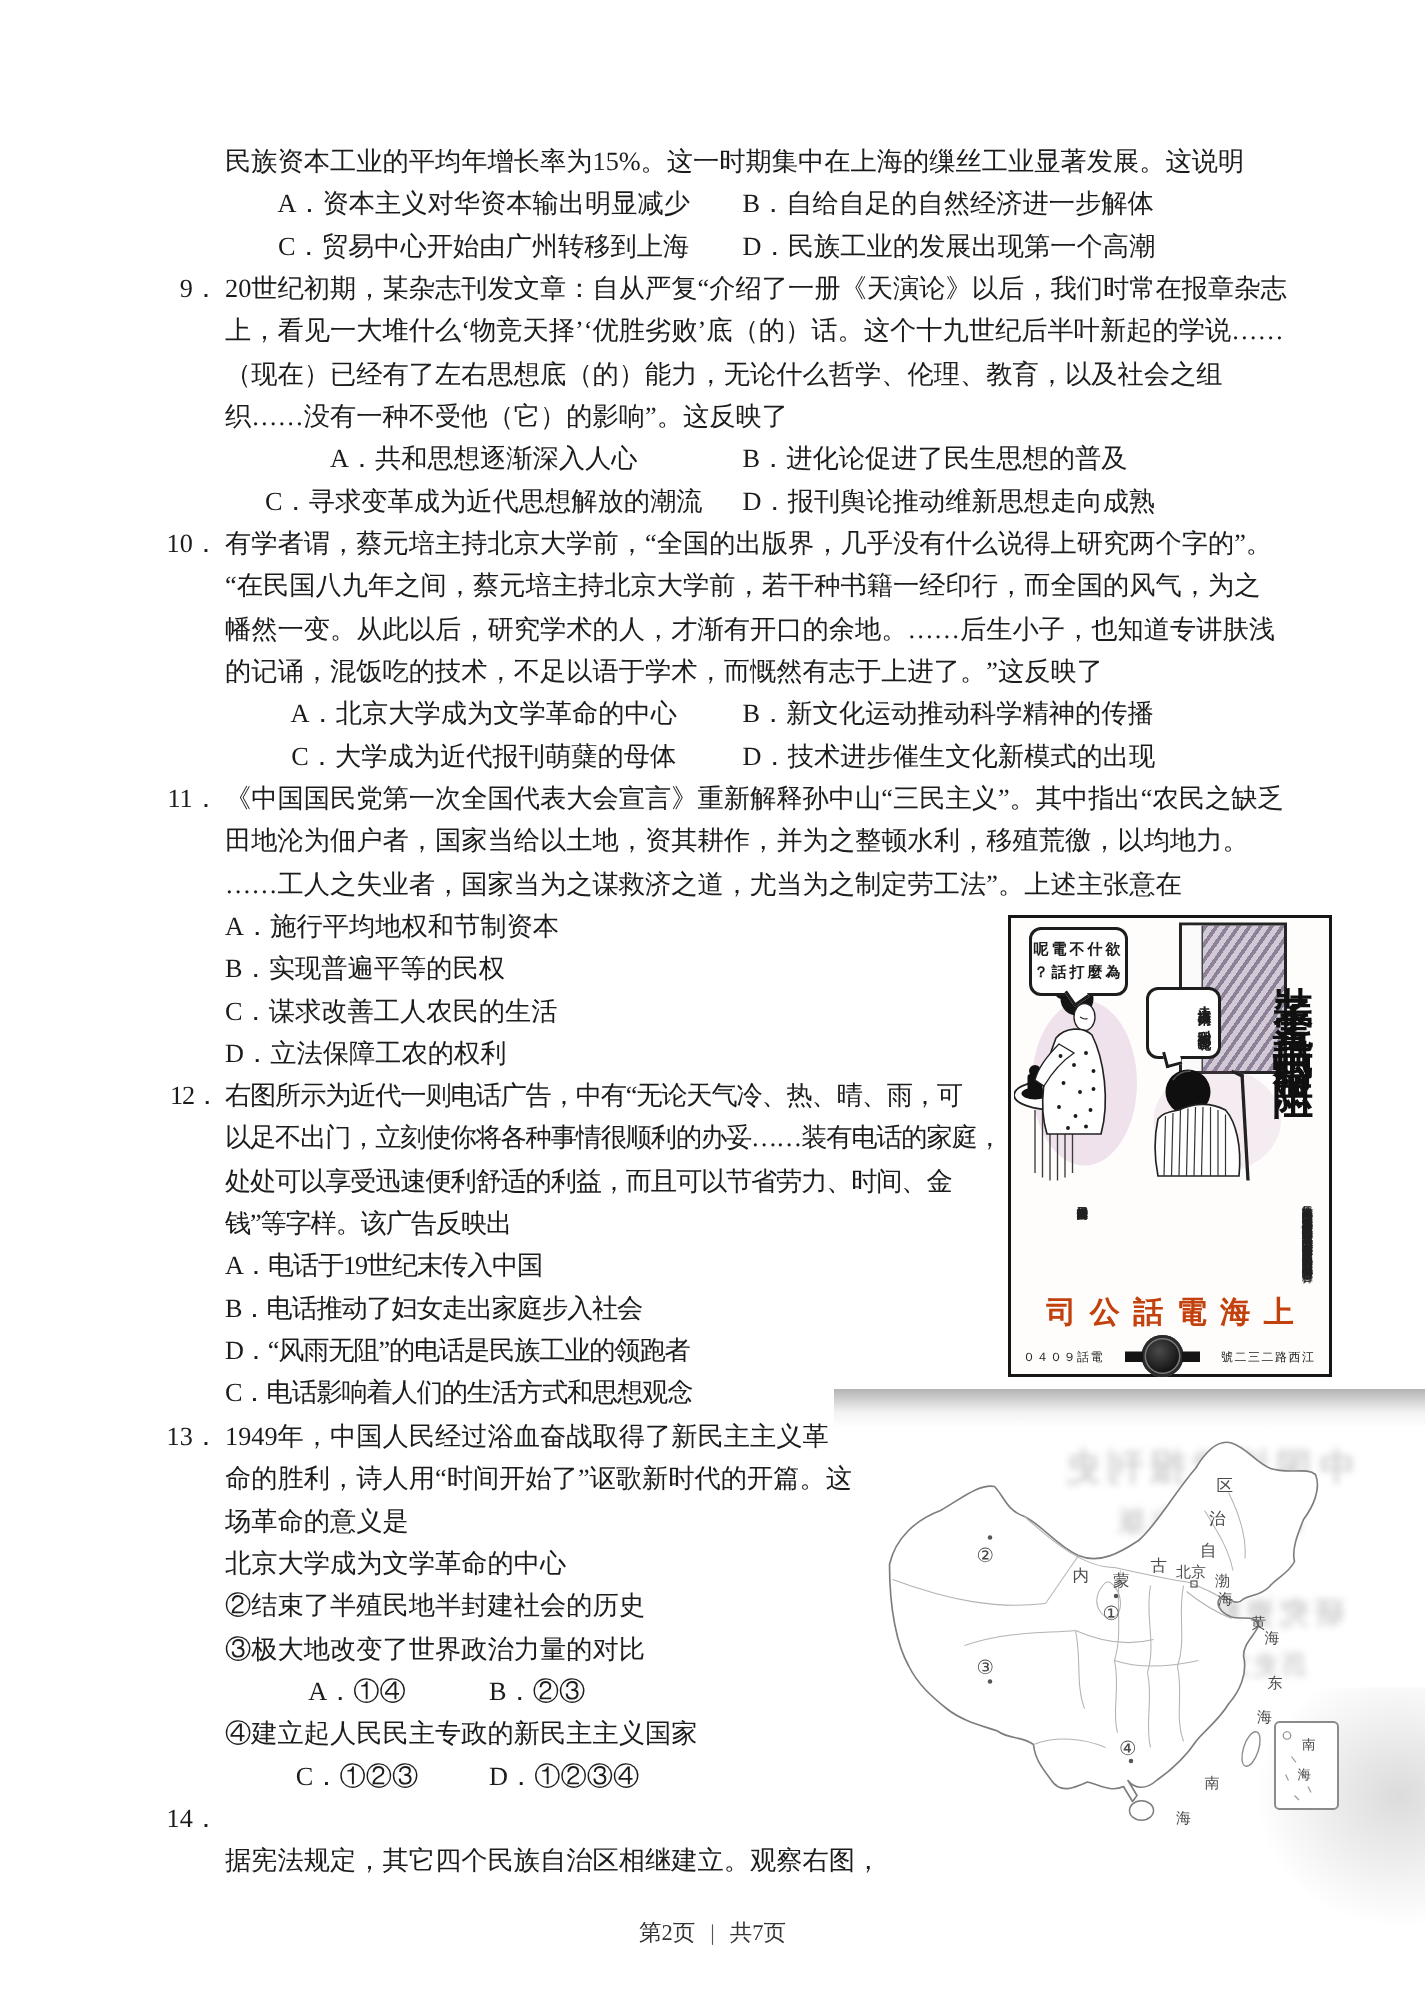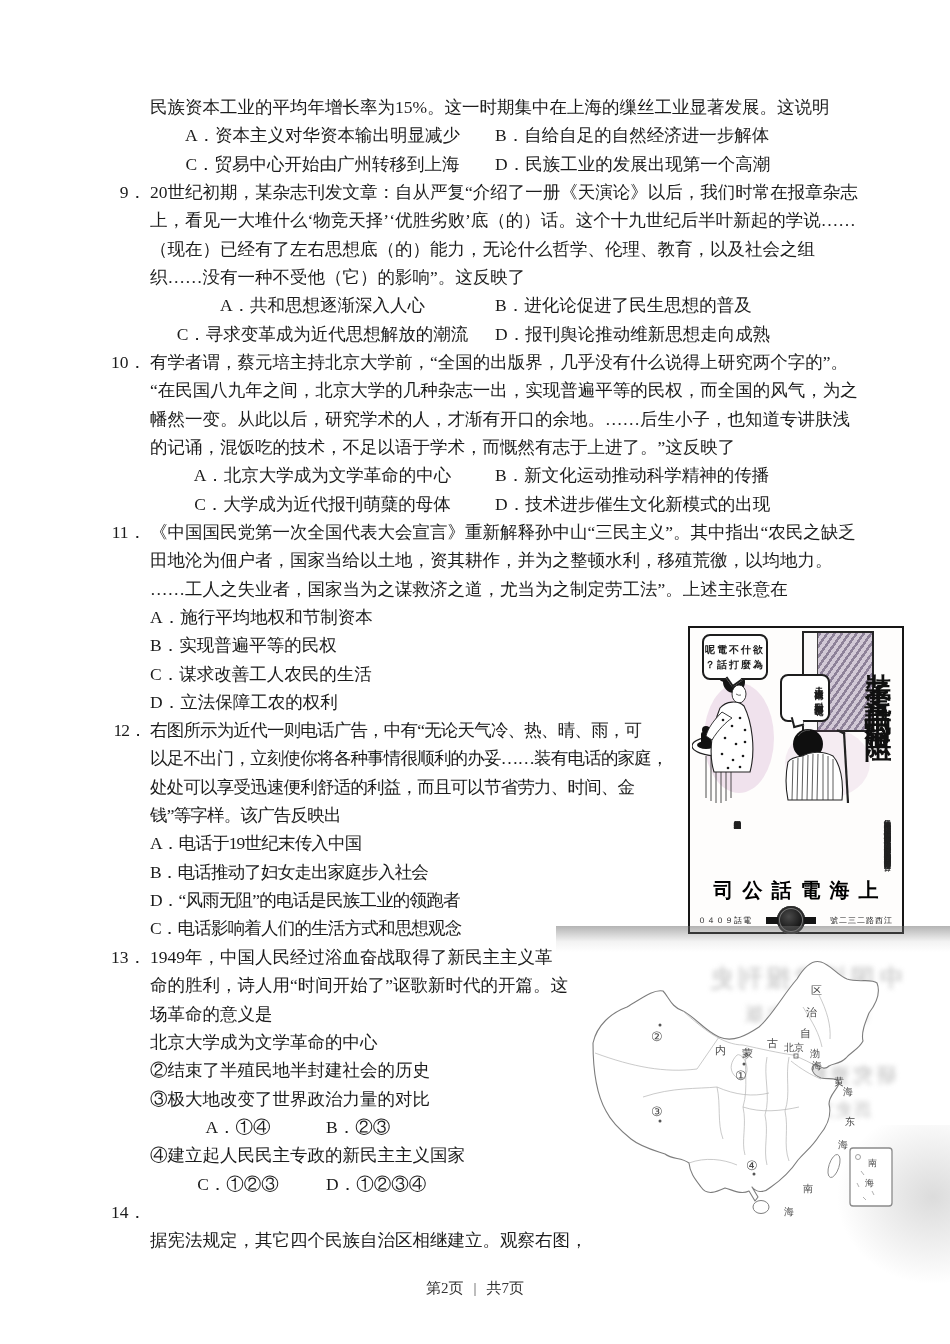--- a/index.html
+++ b/index.html
@@ -40,21 +40,21 @@
       transform:rotate(75deg);}
   .ad-title{position:absolute;right:6px;top:24px;height:156px;writing-mode:vertical-rl;
       font-size:27px;font-weight:bold;letter-spacing:9px;line-height:37px;color:#101010;z-index:2;}
   .ad-body{position:absolute;right:10px;top:185px;height:60px;width:146px;
       writing-mode:vertical-rl;font-size:7.5px;line-height:10.5px;letter-spacing:0.5px;
       color:#222;filter:blur(0.3px);overflow:hidden;}
   .ad-contact{position:absolute;left:8px;top:187px;height:56px;width:44px;
       writing-mode:vertical-rl;font-size:7.5px;line-height:10px;color:#222;
       filter:blur(0.3px);overflow:hidden;}
   .ad-company{position:absolute;left:0;top:249px;width:100%;text-align:center;
-      font-size:20px;font-weight:bold;letter-spacing:9px;text-indent:9px;color:#000000;}
+      font-size:20px;font-weight:bold;letter-spacing:9px;text-indent:9px;color:#c2410c;}
   .ad-bottom{position:absolute;left:8px;top:278px;width:195px;display:flex;
       justify-content:space-between;align-items:center;font-size:8px;letter-spacing:1px;color:#222;}
   .seal{position:relative;width:28px;height:28px;border-radius:50%;
       background:radial-gradient(circle at 42% 38%,#4a4a4a,#0c0c0c 70%);
       box-shadow:inset 0 0 0 2px #2a2a2a, inset 0 0 0 3px #777;}
   .seal::before,.seal::after{content:"";position:absolute;top:11px;width:12px;height:7px;background:#141414;}
   .seal::before{left:-11px;}
   .seal::after{right:-11px;}
   .tint{position:absolute;border-radius:50%;pointer-events:none;z-index:2;}
   
@@ -101,21 +101,21 @@
       <span class="c1">C．寻求变革成为近代思想解放的潮流</span>
       <span>D．报刊舆论推动维新思想走向成熟</span>
     </div>
   </section>
 
   <section class="q" style="top:348px">
     <div class="ln">
       <span class="qnum">10．</span>
       <span>有学者谓，蔡元培主持北京大学前，“全国的出版界，几乎没有什么说得上研究两个字的”。</span>
     </div>
-    <div class="ln">“在民国八九年之间，北京大学的几种杂志一出，实现普遍平等的民权，而全国的风气，为之</div>
+    <div class="ln">“在民国八九年之间，蔡元培主持北京大学前，若干种书籍一经印行，而全国的风气，为之</div>
     <div class="ln">幡然一变。从此以后，研究学术的人，才渐有开口的余地。……后生小子，也知道专讲肤浅</div>
     <div class="ln">的记诵，混饭吃的技术，不足以语于学术，而慨然有志于上进了。”这反映了</div>
     <div class="ln row2">
       <span class="c1">A．北京大学成为文学革命的中心</span>
       <span>B．新文化运动推动科学精神的传播</span>
     </div>
     <div class="ln row2">
       <span class="c1">C．大学成为近代报刊萌蘖的母体</span>
       <span>D．技术进步催生文化新模式的出现</span>
     </div>
@@ -169,21 +169,21 @@
     </div>
   </section>
 
   <section class="q" style="top:1198px">
     <div class="ln">
       <span class="qnum">14．</span>
     </div>
     <div class="ln">据宪法规定，其它四个民族自治区相继建立。观察右图，</div>
   </section>
 
-  <figure class="ad" style="margin:16px">
+  <figure class="ad" style="margin:0">
     <div class="ad-window"></div>
     <div class="tint" style="left:14px;top:55px;width:70px;height:110px;background:rgba(185,122,178,0.20)"></div>
     <div class="tint" style="left:95px;top:100px;width:85px;height:70px;background:rgba(185,122,178,0.13)"></div>
 
     <svg style="position:absolute;left:2px;top:40px;z-index:2" width="170" height="150" viewBox="0 0 170 150">
       <g>
         <ellipse cx="28" cy="78" rx="28" ry="10" fill="#ffffff" stroke="#222" stroke-width="1.2"></ellipse>
         <g stroke="#3a3a3a" stroke-width="0.9">
           <line x1="14" y1="88" x2="14" y2="130"></line>
             <line x1="19" y1="88" x2="19" y2="133"></line>

